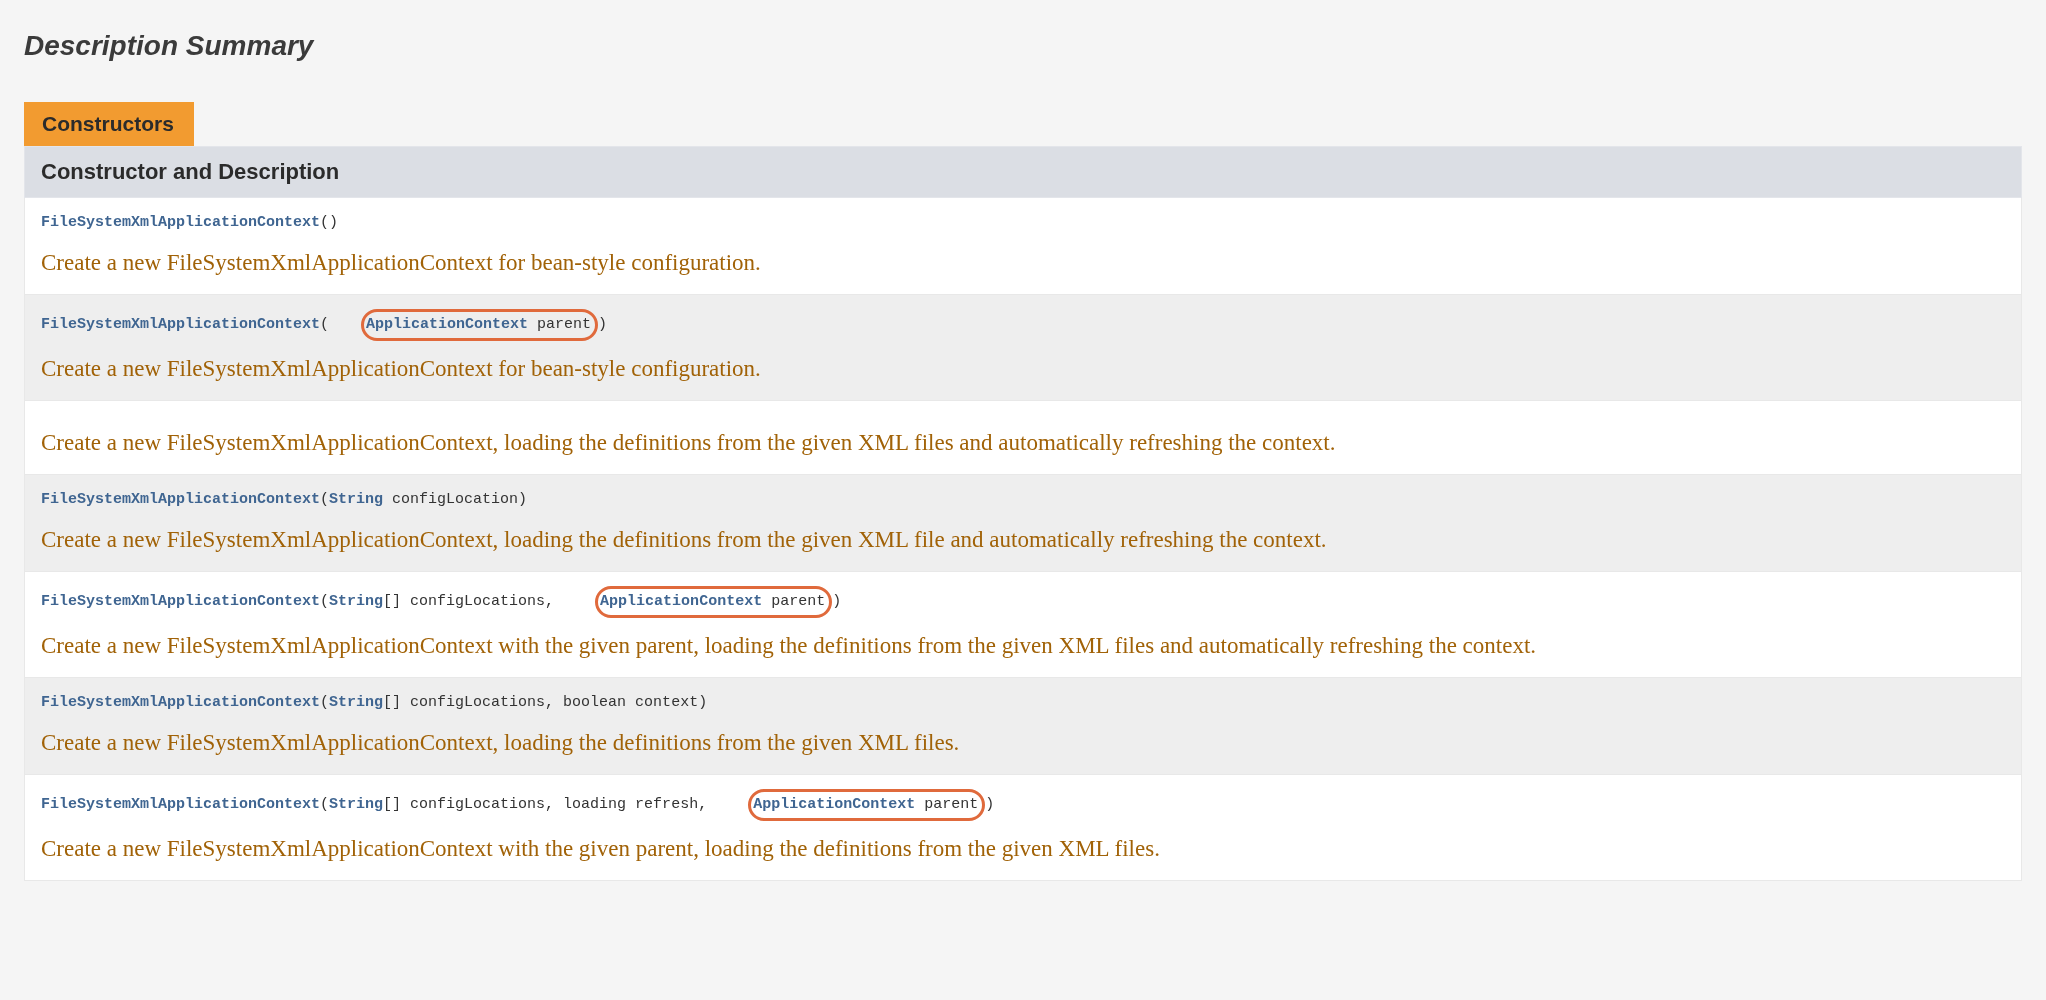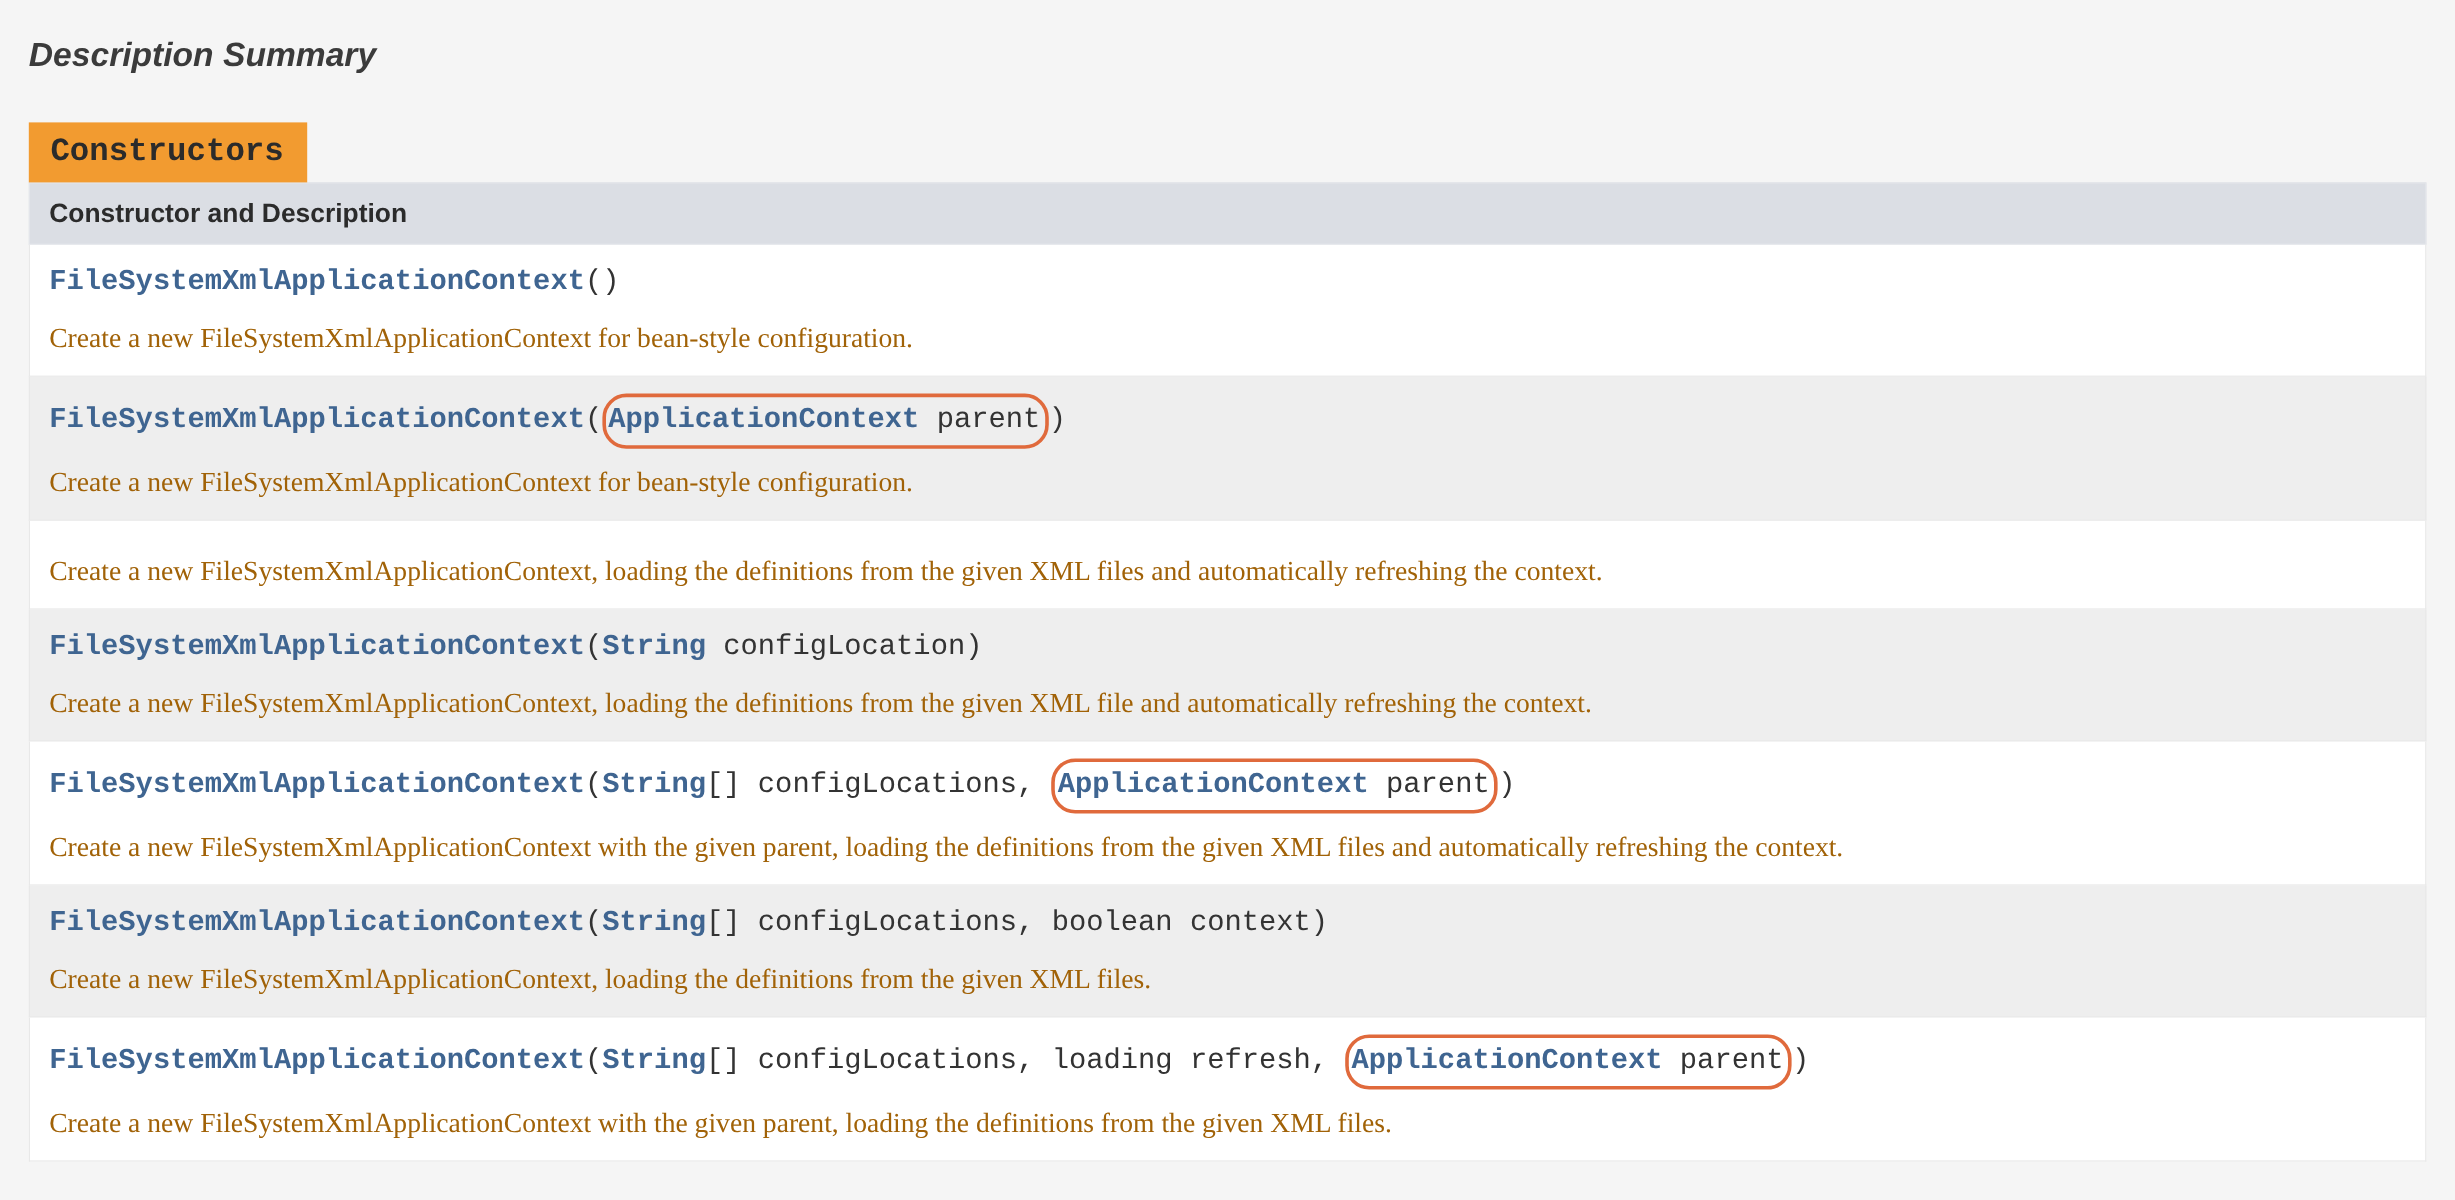--- a/index.html
+++ b/index.html
@@ -19,23 +19,23 @@
     color: #3b3b3b;
     margin: 10px 0 40px 0;
   }
   .table-wrap {
     width: 100%;
   }
   .tab {
     display: inline-block;
     background: #f29b30;
     color: #2b2b2b;
-    font-family: Liberation Mono, monospace;
+    font-family: Liberation Sans, sans-serif;
     font-weight: bold;
-    font-size: 27px;
+    font-size: 21px;
     padding: 10px 20px 10px 18px;
   }
   .header-row {
     background: #dbdee4;
     padding: 12px 16px;
     font-family: Helvetica, Arial, sans-serif;
     font-weight: bold;
     font-size: 22px;
     color: #2b2b2b;
     border: 1px solid #e3e5ea;
@@ -43,38 +43,39 @@
   .row {
     padding: 14px 16px 16px 16px;
     border-left: 1px solid #e8e8e8;
     border-right: 1px solid #e8e8e8;
     border-bottom: 1px solid #e8e8e8;
   }
   .row.even { background: #ffffff; }
   .row.odd  { background: #eeeeee; }
   .sig {
     font-family: "Courier New", Courier, monospace;
-    font-size: 24px;
+    font-size: 15px;
     line-height: 1.5;
     color: #333;
     white-space: pre-wrap;
   }
   .sig .link {
     color: #3f6591;
     font-weight: bold;
     cursor: pointer;
   }
   .sig .plain {
     color: #333;
   }
   .sig .hl {
     border: 3px solid #e06a3c;
     border-radius: 20px;
     padding: 2px 4px 2px 2px;
     display: inline-block;
+    margin-left: 32px;
   }
   .desc {
     font-size: 23px;
     color: #a16207;
     margin-top: 12px;
     line-height: 1.35;
   }
 </style>
 </head>
 <body>

